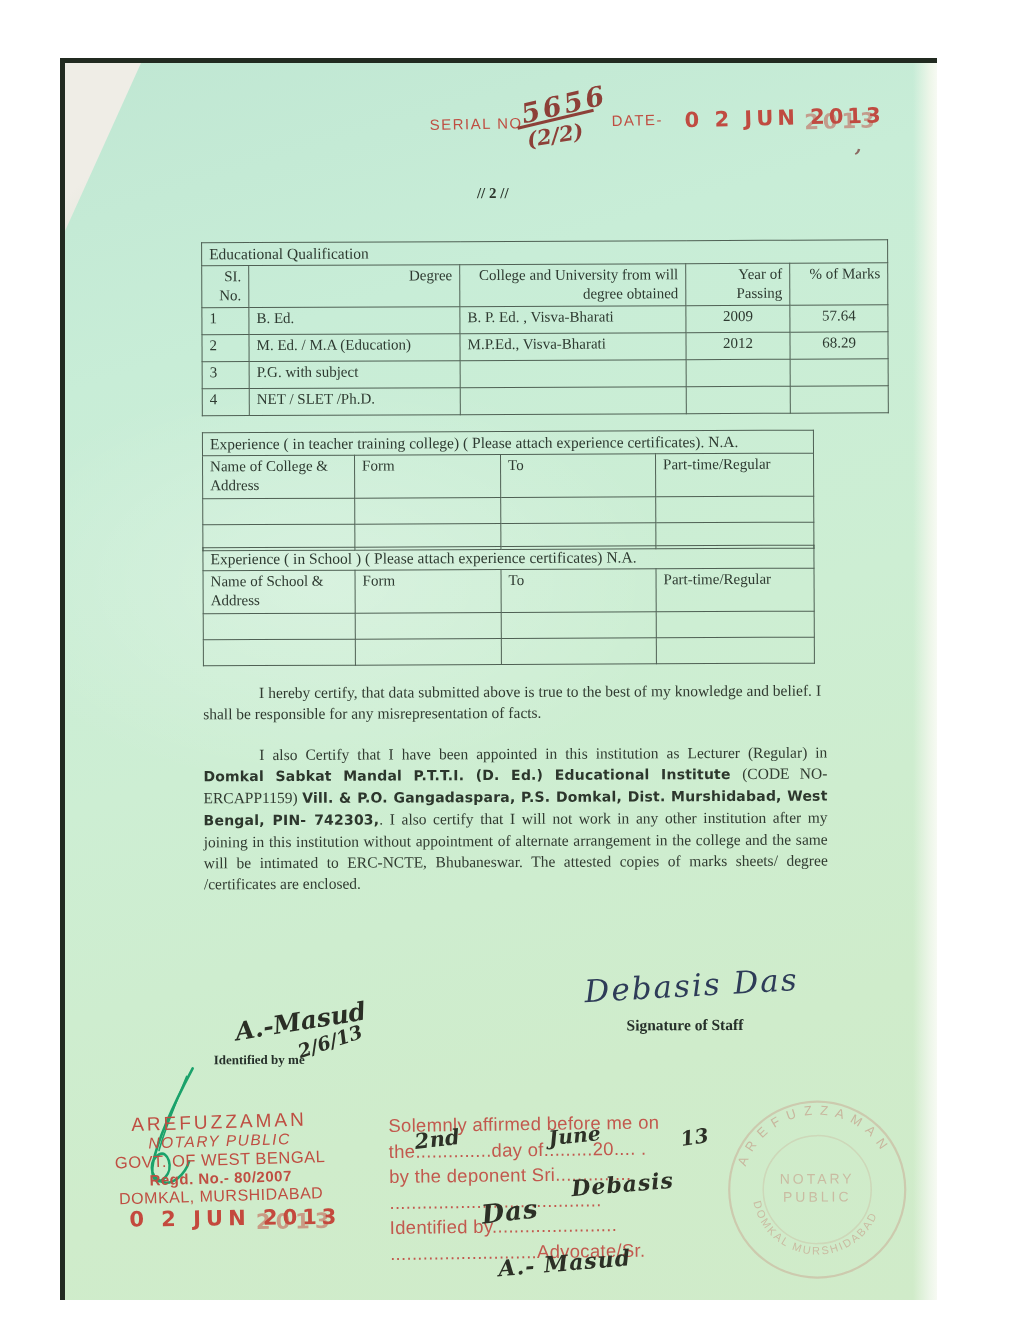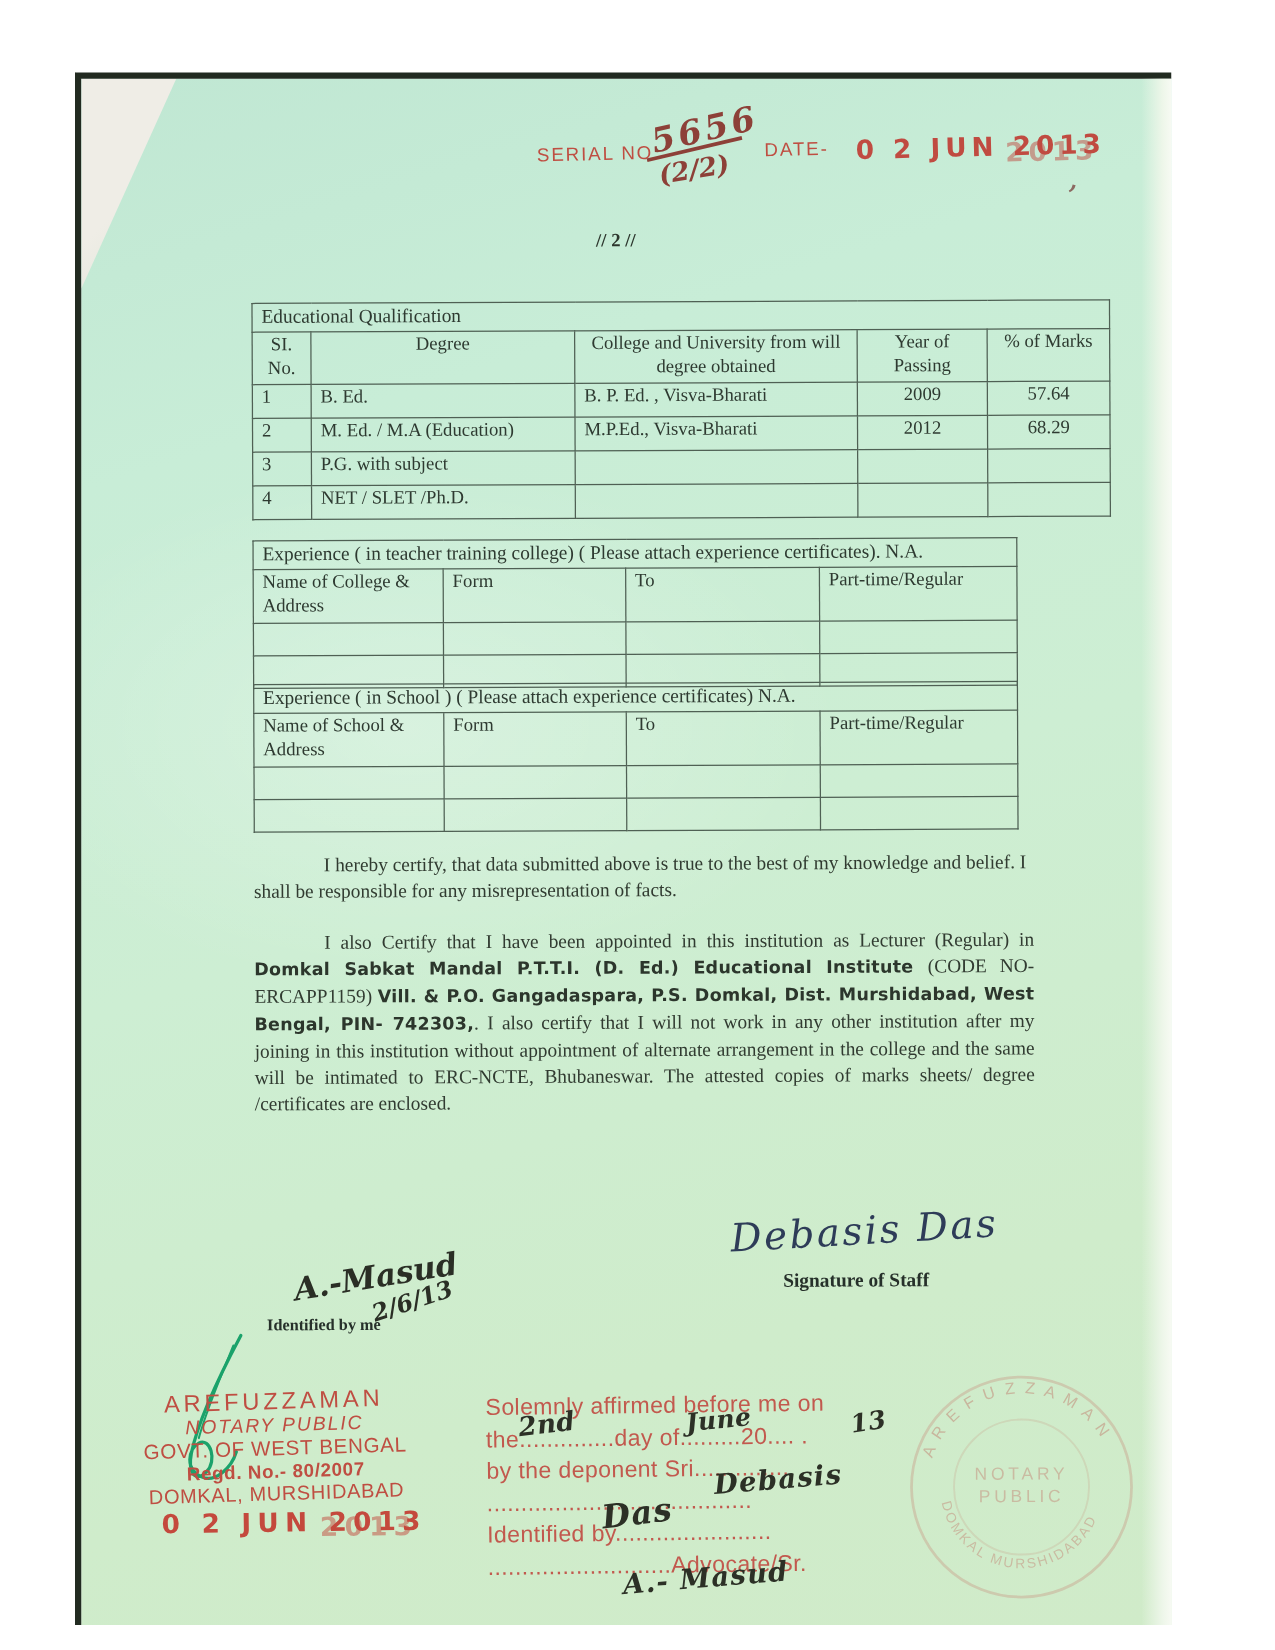--- a/index.html
+++ b/index.html
@@ -46,21 +46,21 @@
   .serial-bar{display:block;width:78px;height:2.5px;background:#8d4038;transform:rotate(-13deg);margin:-2px 0 0 -4px;}
   .serial-sub{display:block;font-size:21px;transform:rotate(-9deg);margin:0 0 0 6px;font-weight:bold;}
 
   .page-number{position:absolute;left:414px;top:122px;font-size:15px;font-weight:bold;color:#2c352c;}
 
   
   table{border-collapse:collapse;table-layout:fixed;position:absolute;font-size:15px;color:#2e3a31;}
   td{border:1.4px solid #4f6054;padding:1px 7px;vertical-align:top;line-height:1.28;}
   .t-title{font-size:15.5px;padding:1px 7px;}
   .edu-table{left:138px;top:178px;width:686px;}
-  .edu-table .hdr td{text-align:center;margin-left:19px;}
+  .edu-table .hdr td{text-align:right;margin-left:19px;}
   .edu-table .hdr{height:42px;}
   .edu-table .r{height:27px;}
   .edu-table td.ctr{text-align:center;}
   .exp-table{width:611px;}
   .exp-1{left:138px;top:368px;}
   .exp-2{left:138px;top:483px;}
   .exp-table .hdr{height:43px;}
   .exp-table .r{height:26px;}
 
   

